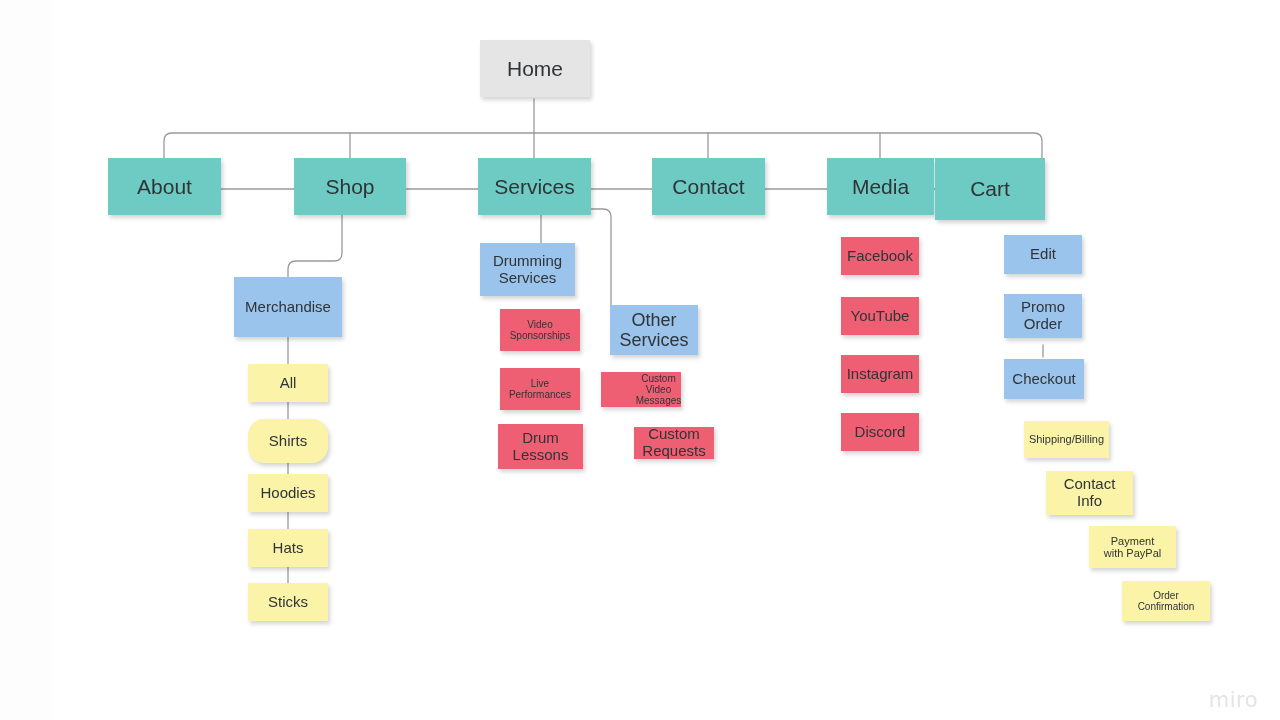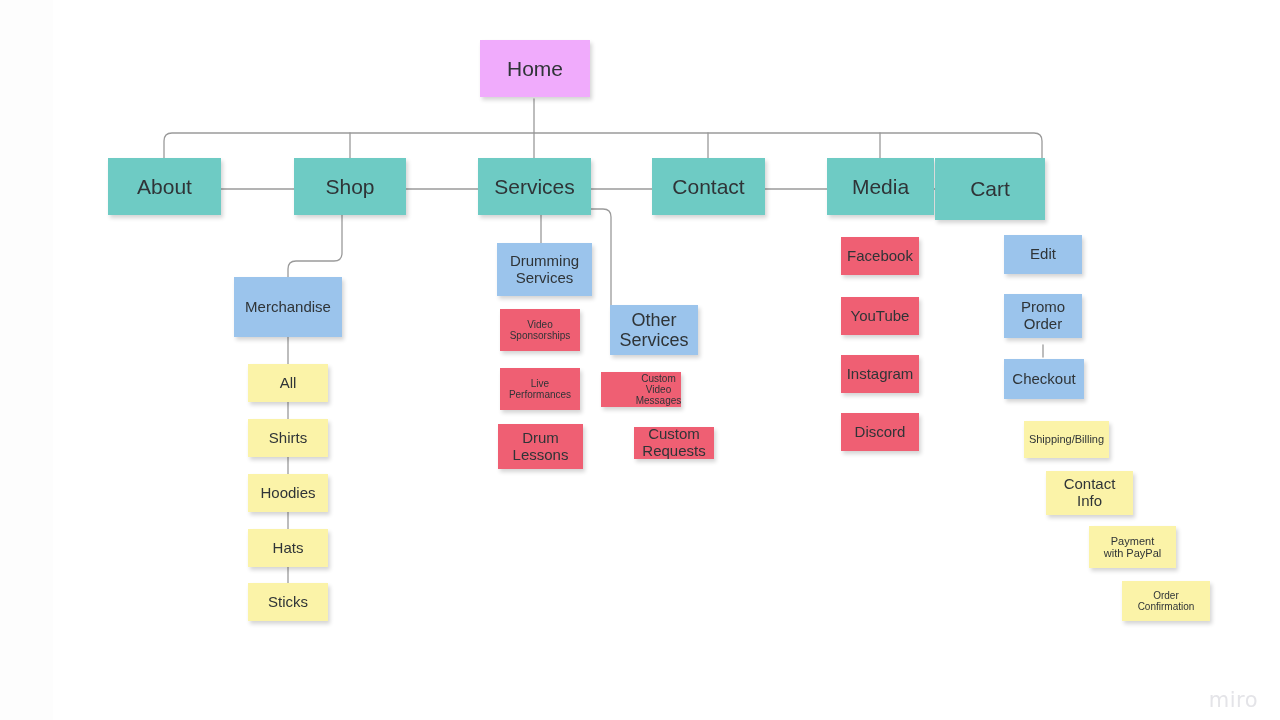--- a/index.html
+++ b/index.html
@@ -24,21 +24,21 @@
     position:absolute;
     box-sizing:border-box;
     display:flex;align-items:center;justify-content:center;
     text-align:center;
     color:#2f3437;
     line-height:1.12;
     box-shadow:2px 3px 4px rgba(0,0,0,0.17);
     padding:2px 4px;
     white-space:pre-line;
   }
-  .t-home   {background:#f0abfc;}
+  .t-home   {background:#e5e5e5;}
   .t-teal   {background:#6ecbc4;}
   .t-blue   {background:#9bc4ec;}
   .t-pink   {background:#ef5f73;}
   .t-yellow {background:#fbf3a8;}
 
   .sz-xl{font-size:21px;}
   .sz-lg{font-size:18px;}
   .sz-md{font-size:15px;}
   .sz-sm{font-size:11px;}
   .sz-xs{font-size:10px;}
@@ -102,29 +102,29 @@
   <div class="node t-teal sz-xl" style="left:652px;top:158px;width:113px;height:57px;">Contact</div>
 
   <div class="node t-teal sz-xl" style="left:827px;top:158px;width:107px;height:57px;">Media</div>
 
   <div class="node t-teal sz-xl" style="left:935px;top:158px;width:110px;height:62px;">Cart</div>
 
   <div class="node t-blue sz-md" style="left:234px;top:277px;width:108px;height:60px;">Merchandise</div>
 
   <div class="node t-yellow sz-md" style="left:248px;top:364px;width:80px;height:38px;">All</div>
 
-  <div class="node t-yellow sz-md" style="left:248px;top:419px;width:80px;height:38px;">Shirts</div>
+  <div class="node t-yellow sz-md" style="left:248px;top:419px;width:80px;height:44px;border-radius:16px;">Shirts</div>
 
   <div class="node t-yellow sz-md" style="left:248px;top:474px;width:80px;height:38px;">Hoodies</div>
 
   <div class="node t-yellow sz-md" style="left:248px;top:529px;width:80px;height:38px;">Hats</div>
 
   <div class="node t-yellow sz-md" style="left:248px;top:583px;width:80px;height:38px;">Sticks</div>
 
-  <div class="node t-blue sz-md" style="left:497px;top:243px;width:95px;height:53px;">Drumming
+  <div class="node t-blue sz-md" style="left:480px;top:243px;width:95px;height:53px;">Drumming
 Services</div>
 
   <div class="node t-pink sz-xs" style="left:500px;top:309px;width:80px;height:42px;">Video
 Sponsorships</div>
 
   <div class="node t-pink sz-xs" style="left:500px;top:368px;width:80px;height:42px;">Live
 Performances</div>
 
   <div class="node t-pink sz-md" style="left:498px;top:424px;width:85px;height:45px;">Drum
 Lessons</div>

